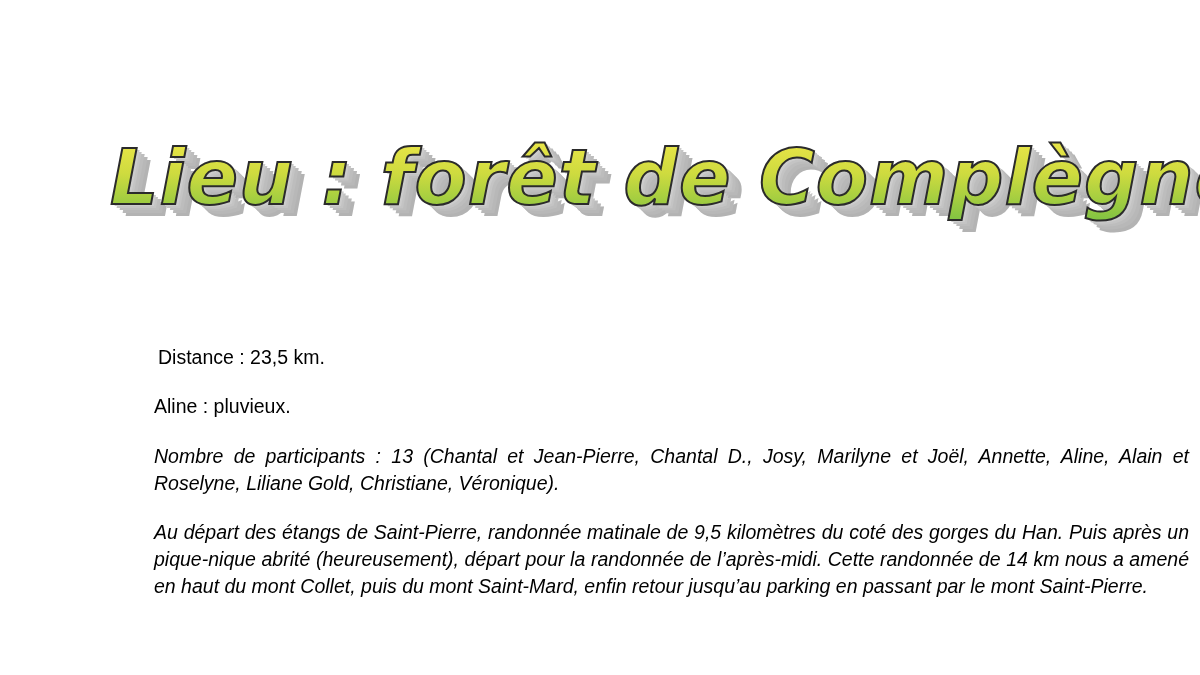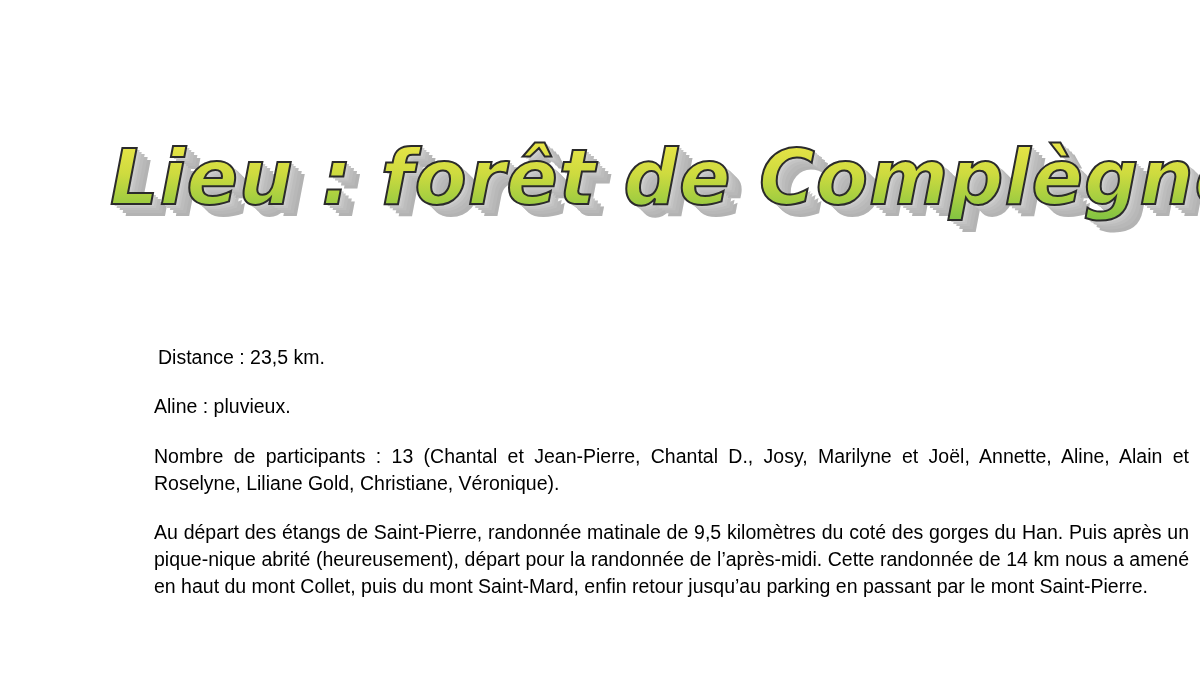--- a/index.html
+++ b/index.html
@@ -67,21 +67,21 @@
   }
   .gap-sm { height: 22px; }
   .gap-md { height: 24px; }
   .para {
     font-size: 19.5px;
     line-height: 27px;
     text-align: justify;
     margin: 0;
     color: #000;
   }
-  .para.wide { width: 1035px; }
+  .para.wide { width: 1035px; font-style: italic; }
   .indent-1 { padding-left: 4px; }
 </style>
 </head>
 <body>
 
 <div class="page">
 
   <div class="title-block">
     <div class="title-art">
       <svg viewBox="0 0 1000 120" preserveAspectRatio="xMidYMid meet">

